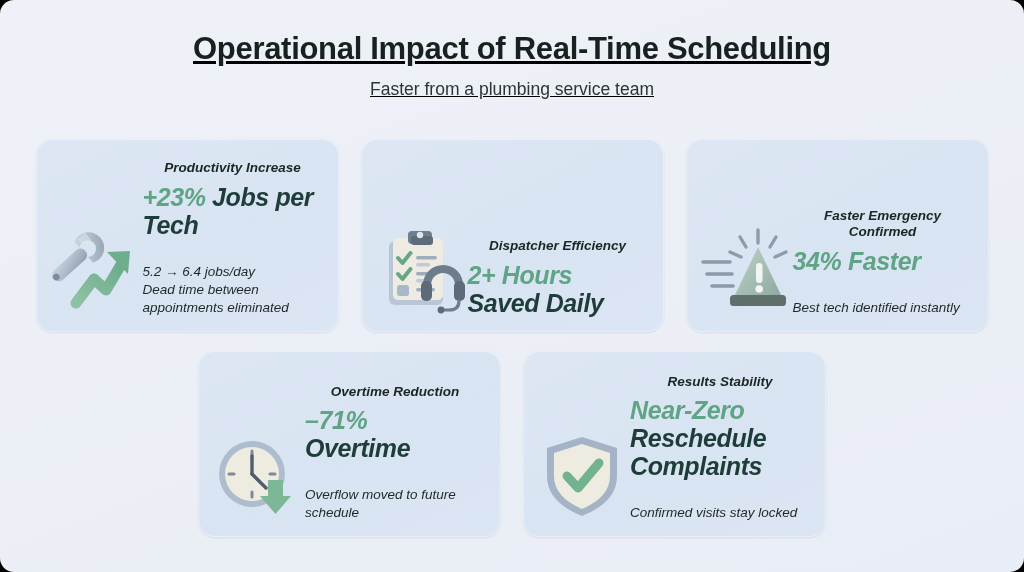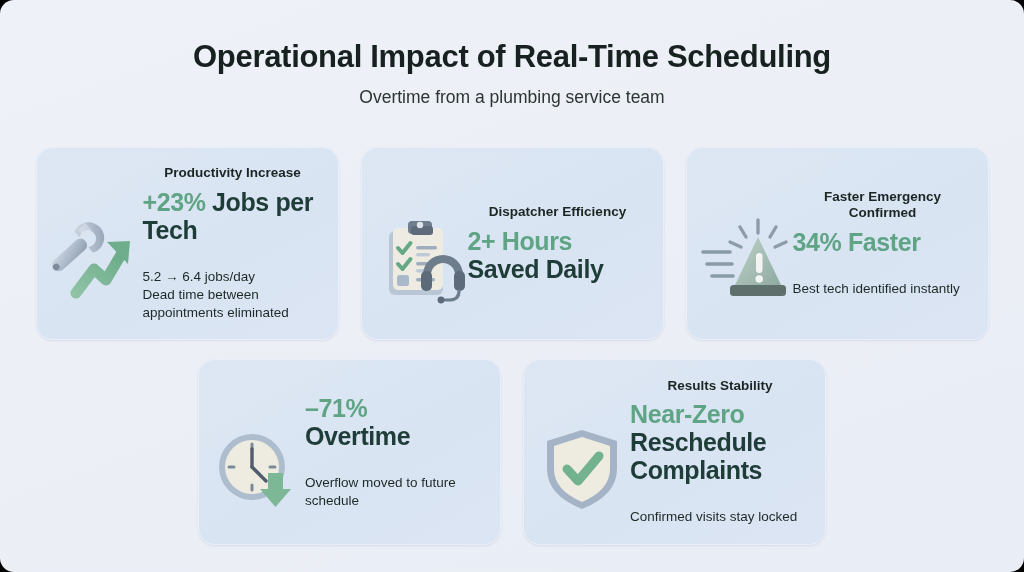--- a/index.html
+++ b/index.html
@@ -18,22 +18,23 @@
     width: 1024px;
     height: 572px;
     background: linear-gradient(160deg, #eef1f7 0%, #eceff6 45%, #e9edf5 100%);
     border-radius: 14px;
     overflow: hidden;
     box-sizing: border-box;
   }
 
   
   #header {
-    padding-top: 40px;
+    padding-top: 32px;
     text-align: center;
+    text-decoration: underline;
   }
   #title {
     font-size: 31px;
     font-weight: bold;
     color: #17211f;
     letter-spacing: -0.3px;
     line-height: 1.1;
   }
   #subtitle {
     margin-top: 13px;
@@ -50,23 +51,24 @@
   }
   #row1 { margin-top: 39px; }
   #row2 { margin-top: 19px; }
 
   .card {
     box-sizing: border-box;
     background: linear-gradient(152deg, #dde7f4 0%, #d9e4f2 55%, #dbe5f3 100%);
     border: 1px solid #e8eefa;
     border-radius: 17px;
     display: flex;
-    align-items: center;
+    align-items: flex-end;
     padding: 14px 15px 14px 12px;
     box-shadow: 0 1px 2px rgba(120,135,160,0.18);
+    font-style: italic;
   }
   #row1 .card { width: 303px; height: 193px; }
   #row2 .card { width: 303px; height: 186px; }
 
   .icon-wrap {
     flex: 0 0 auto;
     width: 92px;
     height: 92px;
     margin-top: 34px;
     display: flex;
@@ -103,21 +105,21 @@
   }
   #row2 .card-label { margin-bottom: 6px; }
 </style>
 </head>
 <body>
 
 <div id="stage">
 
   <div id="header">
     <div id="title">Operational Impact of Real-Time Scheduling</div>
-    <div id="subtitle">Overtime from a plumbing service team</div>
+    <div id="subtitle">Faster from a plumbing service team</div>
   </div>
 
   <div class="row" id="row1">
 
     <div class="card">
       <div class="icon-wrap">
         <svg width="90" height="88" viewBox="0 0 90 88">
           <defs>
             <linearGradient id="g-metal" x1="0" y1="0" x2="1" y2="1">
               <stop offset="0" stop-color="#cdd6e2"></stop>
@@ -236,20 +238,21 @@
             <line x1="40" y1="60" x2="40" y2="65"></line>
             <line x1="17" y1="42" x2="22" y2="42"></line>
             <line x1="58" y1="42" x2="63" y2="42"></line>
           </g>
           <line x1="40" y1="42" x2="40" y2="24" stroke="#4f5d6c" stroke-width="3.4" stroke-linecap="round"></line>
           <line x1="40" y1="42" x2="54" y2="56" stroke="#4f5d6c" stroke-width="3.4" stroke-linecap="round"></line>
           <path d="M56 48 l15 0 l0 16 l8 0 l-15.5 18 l-15.5 -18 l8 0 z" fill="#7cb796"></path>
         </svg>
       </div>
       <div class="card-body">
+        <div class="card-label">Overtime Reduction</div>
         <div class="headline">
           <div class="accent">–71%</div>
           <div>Overtime</div>
         </div>
         <div class="detail">
           <div>Overflow moved to future schedule</div>
         </div>
       </div>
     </div>
 

